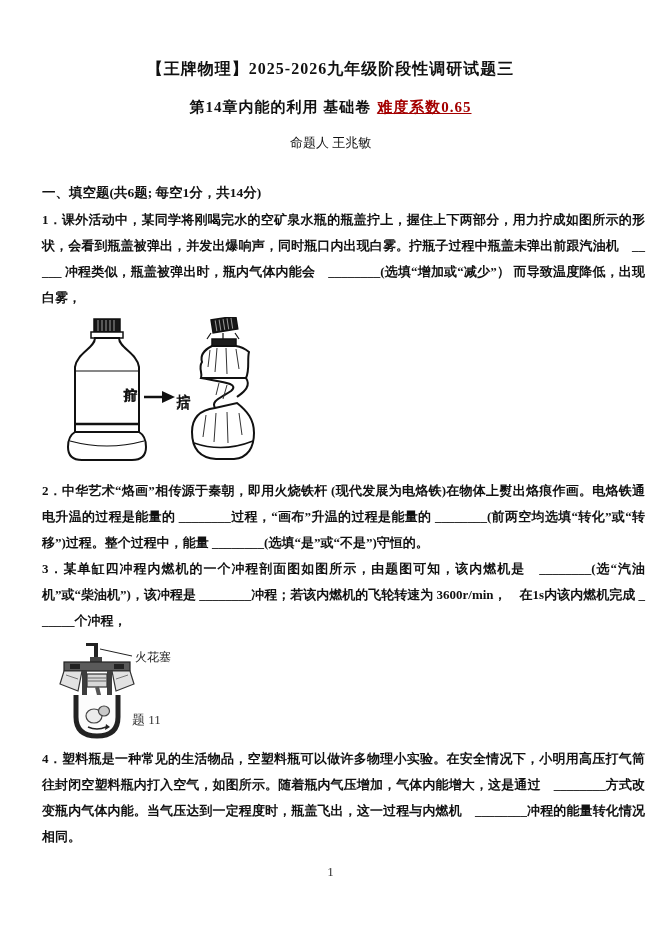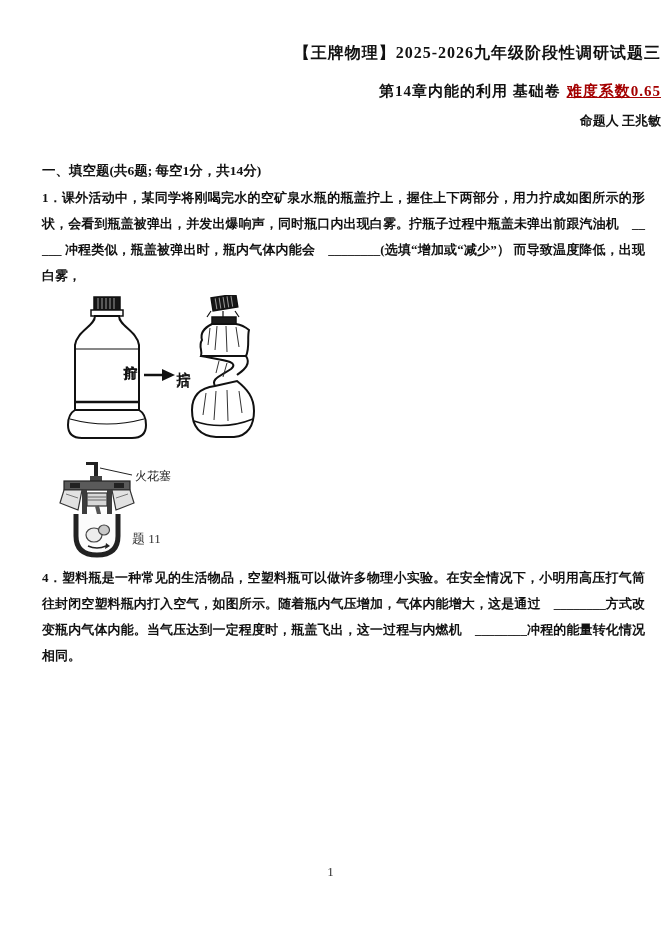--- a/index.html
+++ b/index.html
@@ -7,31 +7,31 @@
   .page {
     position:relative;
     width:661px; height:935px;
     margin:0 auto;
     background:#ffffff;
     font-family:"Liberation Serif","DejaVu Serif",serif;
     color:#111;
     overflow:hidden;
   }
   
-  .doc-header { padding-top:44px; text-align:right; }
+  .doc-header { padding-top:60px; text-align:center; }
   .doc-title {
     font-size:16px; font-weight:bold; letter-spacing:1px; line-height:18px;
   }
   .doc-subtitle-row {
     margin-top:21px; font-size:15px; font-weight:bold; letter-spacing:1px; line-height:17px;
   }
   .difficulty {
     color:#a40000; text-decoration:underline; margin-left:6px;
   }
-  .doc-author { margin-top:13px; font-size:13px; font-weight:bold; line-height:15px; }
+  .doc-author { margin-top:19px; font-size:13px; font-weight:normal; line-height:15px; }
   .doc-score  { margin-top:11px; font-size:13px; font-weight:bold; line-height:15px; }
 
   
   .content { margin:34px 16px 0 42px; }
   .section-heading {
     font-size:13.5px; font-weight:bold; line-height:18px; margin-bottom:5px;
   }
   .q {
     font-size:13px; line-height:26px;
     text-align:justify; text-justify:inter-ideograph;
@@ -141,21 +141,23 @@
             <line x1="163" y1="95" x2="164" y2="126"></line>
               <line x1="175" y1="96" x2="178" y2="118"></line>
           </g>
           <path d="M130,126 Q159,136 189,124" stroke-width="1.4"></path>
         </g>
       </svg>
       <span class="v-label" style="left:59px; top:58px;">拧前</span>
       <span class="v-label" style="left:112px; top:64px;">拧后</span>
     </div>
 
-
+    <p class="q"><span>2．</span><span>中华艺术“烙画”相传源于秦朝，即用火烧铁杆 (现代发展为电烙铁)在物体上熨出烙痕作画。电烙铁通电升温的过程是能量的 ________过程，“画布”升温的过程是能量的 ________(前两空均选填“转化”或“转移”)过程。整个过程中，能量 ________(选填“是”或“不是”)守恒的。</span></p>
+
+    <p class="q"><span>3．</span><span>某单缸四冲程内燃机的一个冲程剖面图如图所示，由题图可知，该内燃机是　________(选“汽油机”或“柴油机”)，该冲程是 ________冲程；若该内燃机的飞轮转速为 3600r/min，　在1s内该内燃机完成 ______个冲程，</span></p>
 
     <div class="figure fig-engine">
       <svg width="175" height="102" viewBox="0 0 175 102">
 
         <g stroke="#222" fill="#222">
           <rect x="38" y="6" width="4" height="17" stroke="none"></rect>
           <rect x="30" y="4" width="12" height="3" stroke="none"></rect>
           <rect x="34" y="18" width="12" height="6" fill="#444" stroke="none"></rect>
         </g>
 

